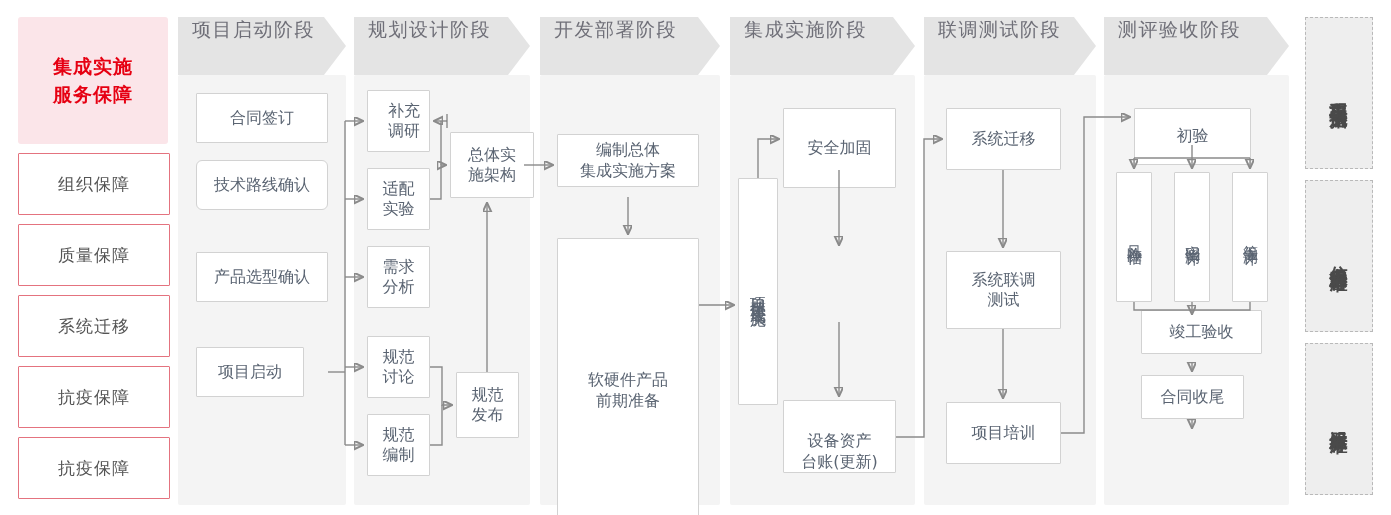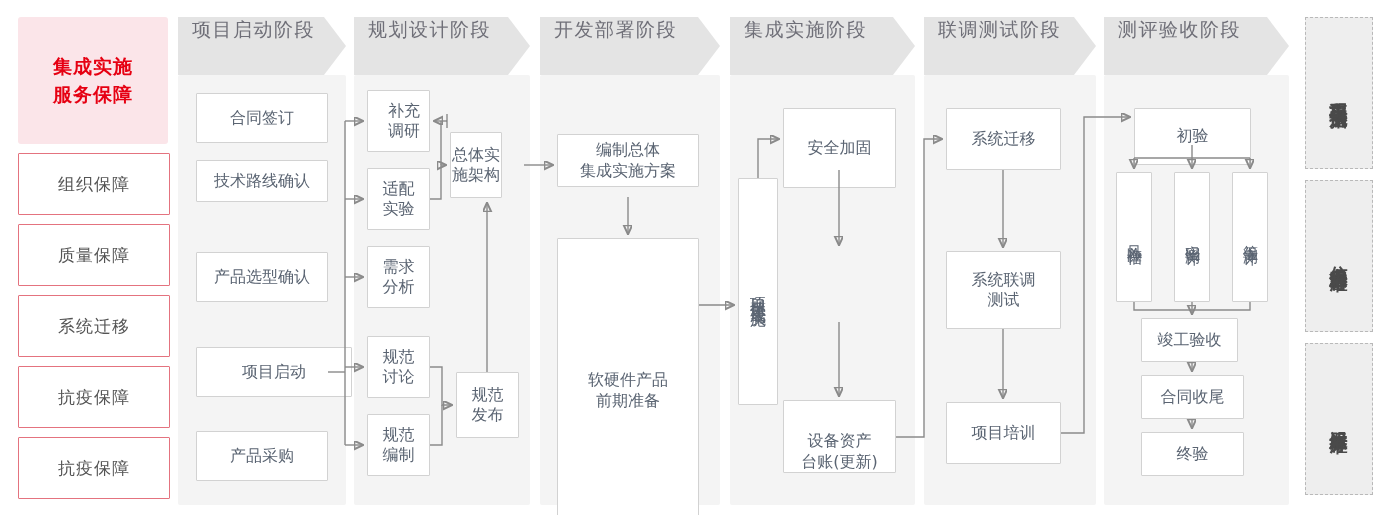--- a/index.html
+++ b/index.html
@@ -98,31 +98,28 @@
 
   <div class="phase" style="left:178px;">
     <div class="phase-body" style="width:168px;height:430px;"></div>
     <div class="chev" style="width:168px;clip-path:polygon(0 0,146px 0,168px 29px,146px 58px,0 58px);">
       <span class="chev-label">项目启动阶段</span>
     </div>
   </div>
   <div class="node" style="left:196px;top:93px;width:132px;height:50px;">
       <span>合同签订</span>
     </div>
-  <div class="node" style="left:196px;top:160px;width:132px;height:42px;">
+  <div class="node" style="left:196px;top:160px;width:132px;height:50px;border-radius:6px;">
       <span>技术路线确认</span>
     </div>
   <div class="node" style="left:196px;top:252px;width:132px;height:50px;">
       <span>产品选型确认</span>
     </div>
-  <div class="node" style="left:196px;top:347px;width:156px;height:50px;">
+  <div class="node" style="left:196px;top:347px;width:108px;height:50px;">
       <span>项目启动</span>
-    </div>
-  <div class="node" style="left:196px;top:431px;width:132px;height:50px;">
-      <span>产品采购</span>
     </div>
 
   <div class="phase" style="left:354px;">
     <div class="phase-body" style="width:176px;height:430px;"></div>
     <div class="chev" style="width:176px;clip-path:polygon(0 0,154px 0,176px 29px,154px 58px,0 58px);">
       <span class="chev-label">规划设计阶段</span>
     </div>
   </div>
   <div class="node" style="left:367px;top:90px;width:63px;height:62px;padding-left:11px;">
       <span><span>补充</span><br><span>调研</span></span>
@@ -132,21 +129,21 @@
     </div>
   <div class="node" style="left:367px;top:246px;width:63px;height:62px;">
       <span><span>需求</span><br><span>分析</span></span>
     </div>
   <div class="node" style="left:367px;top:336px;width:63px;height:62px;">
       <span><span>规范</span><br><span>讨论</span></span>
     </div>
   <div class="node" style="left:367px;top:414px;width:63px;height:62px;">
       <span><span>规范</span><br><span>编制</span></span>
     </div>
-  <div class="node" style="left:450px;top:132px;width:52px;height:66px;text-align:center;">
+  <div class="node" style="left:450px;top:132px;width:84px;height:66px;text-align:center;">
       <span><span>总体实</span><br><span>施架构</span></span>
     </div>
   <div class="node" style="left:456px;top:372px;width:63px;height:66px;">
       <span><span>规范</span><br><span>发布</span></span>
     </div>
 
   <div class="phase" style="left:540px;">
     <div class="phase-body" style="width:180px;height:430px;"></div>
     <div class="chev" style="width:180px;clip-path:polygon(0 0,158px 0,180px 29px,158px 58px,0 58px);">
       <span class="chev-label">开发部署阶段</span>
@@ -202,28 +199,25 @@
     </div>
   <div class="node vert" style="left:1116px;top:172px;width:36px;height:130px;font-size:15px;">
       <span>风险评估</span>
     </div>
   <div class="node vert" style="left:1174px;top:172px;width:36px;height:130px;font-size:15px;">
       <span>密码测评</span>
     </div>
   <div class="node vert" style="left:1232px;top:172px;width:36px;height:130px;font-size:15px;">
       <span>等保测评</span>
     </div>
-  <div class="node" style="left:1141px;top:318px;width:97px;height:44px;justify-content:center;">
+  <div class="node" style="left:1141px;top:310px;width:121px;height:44px;justify-content:center;">
       <span>竣工验收</span>
     </div>
   <div class="node" style="left:1141px;top:375px;width:103px;height:44px;font-family:Liberation Serif, serif;">
       <span>合同收尾</span>
-    </div>
-  <div class="node" style="left:1141px;top:432px;width:103px;height:44px;">
-      <span>终验</span>
     </div>
 
   <div class="std" style="top:17px;height:152px;">
       <span class="std-txt">工程项目实施指引</span>
     </div>
   <div class="std" style="top:180px;height:152px;">
       <span class="std-txt">信息安全保密标准</span>
     </div>
   <div class="std" style="top:343px;height:152px;">
       <span class="std-txt">运维服务标准</span>

